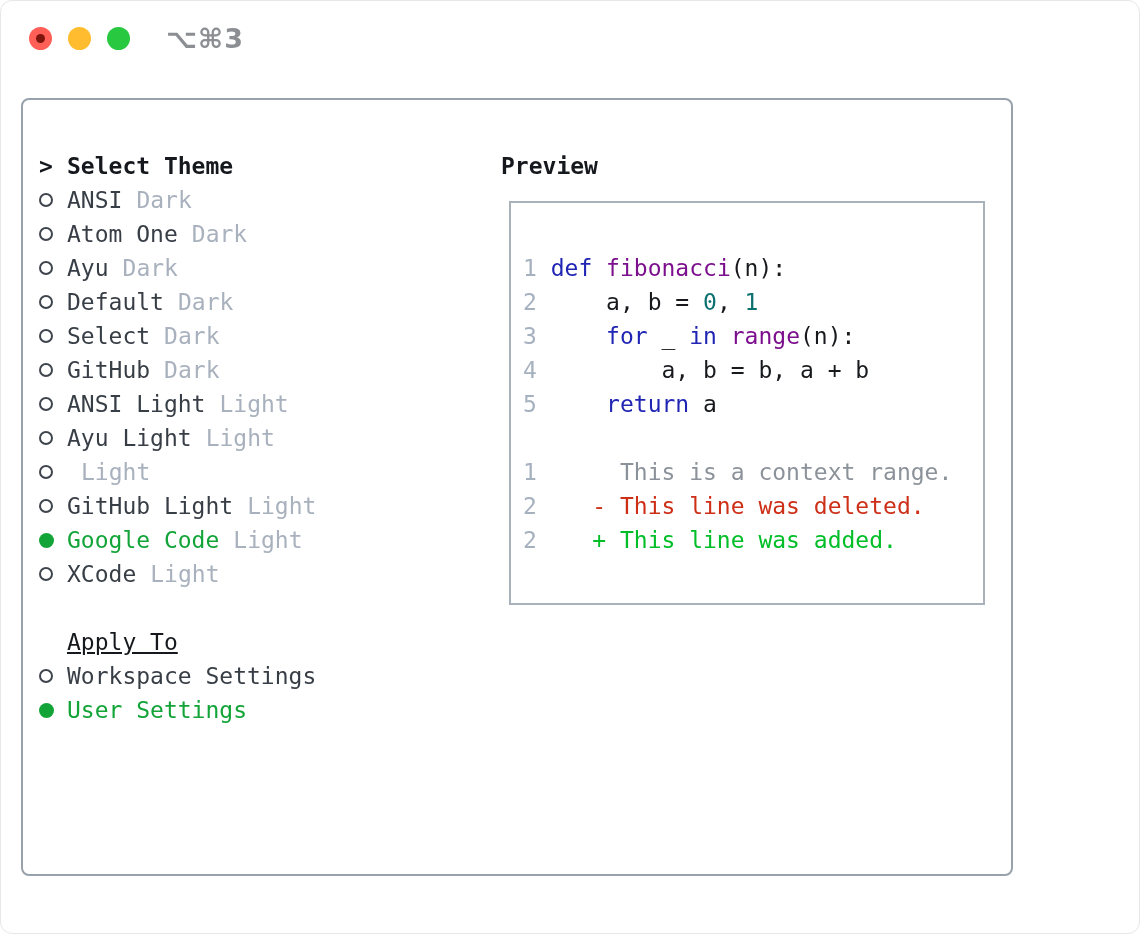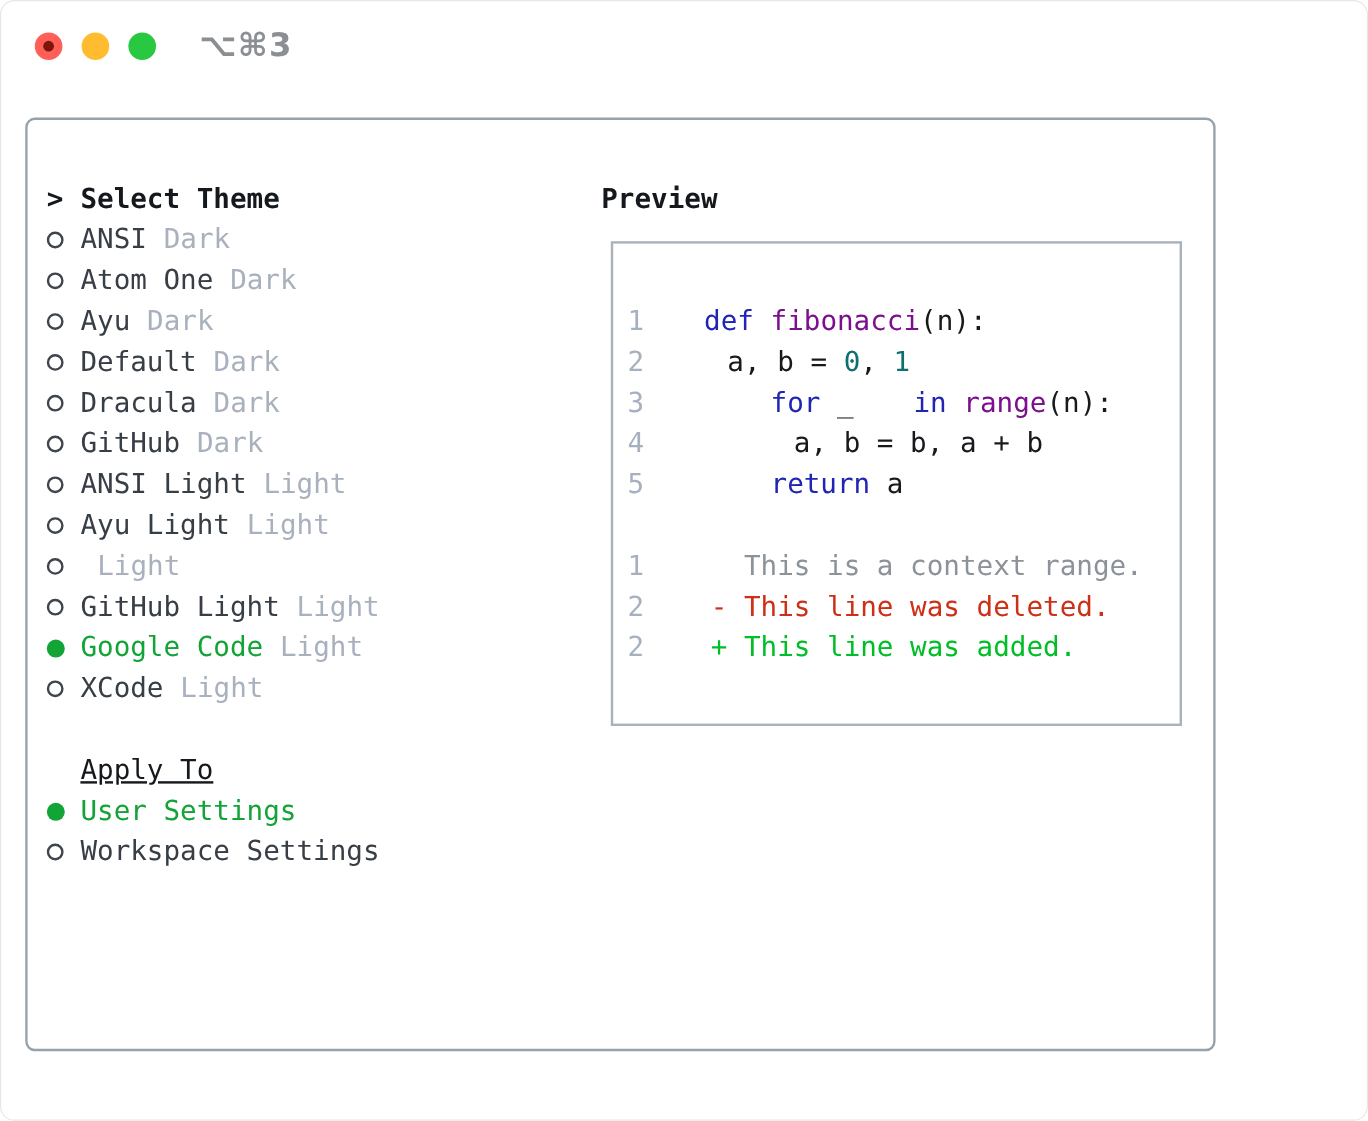--- a/index.html
+++ b/index.html
@@ -39,21 +39,21 @@
   .apply-hdr{color:var(--heading);text-decoration:underline;}
   .help{margin-top:0;width:434px;line-height:34px;color:var(--muted);}
 
   
   .preview-label{position:absolute;left:478px;top:49px;height:34px;display:flex;align-items:center;
                  font-size:23px;font-weight:bold;color:var(--heading);}
   .preview-box{position:absolute;left:486px;top:101px;width:476px;height:404px;
                border:2px solid var(--border_preview);background:#fff;}
   .preview-lines{padding:48px 0 0 12px;font-size:23px;}
   .pline{height:34px;line-height:34px;white-space:pre;}
-  .c-ln{color:var(--ln);} .c-kw{color:var(--kw);margin-left:36px;} .c-fn{color:var(--fn);}
+  .c-ln{color:var(--ln);} .c-kw{color:var(--kw);} .c-fn{color:var(--fn);}
   .c-num{color:var(--num);} .c-pl{color:var(--pl);}
   .c-ctx{color:var(--ctx);} .c-del{color:var(--del);} .c-add{color:var(--add);}
 </style>
 </head>
 <body>
 
 <div class="window">
 
   <div class="tl-btn" style="left:28px;background:var(--tl_red);">
     <span class="inner-dot" style="background:var(--tl_red_dot);"></span>
@@ -68,40 +68,40 @@
       <div class="row">
         <span class="marker prompt">&gt;</span>
         <span class="hdr">Select Theme</span>
       </div>
 
       <div id="theme-list">
           <div class="row"><span class="marker"><span class="ring"></span></span><span class="name">ANSI</span><span class="variant">Dark</span></div>
           <div class="row"><span class="marker"><span class="ring"></span></span><span class="name">Atom One</span><span class="variant">Dark</span></div>
           <div class="row"><span class="marker"><span class="ring"></span></span><span class="name">Ayu</span><span class="variant">Dark</span></div>
           <div class="row"><span class="marker"><span class="ring"></span></span><span class="name">Default</span><span class="variant">Dark</span></div>
-          <div class="row"><span class="marker"><span class="ring"></span></span><span class="name">Dracula</span><span class="variant">Dark</span></div>
+          <div class="row"><span class="marker"><span class="ring"></span></span><span class="name">Select</span><span class="variant">Dark</span></div>
           <div class="row"><span class="marker"><span class="ring"></span></span><span class="name">GitHub</span><span class="variant">Dark</span></div>
           <div class="row"><span class="marker"><span class="ring"></span></span><span class="name">ANSI Light</span><span class="variant">Light</span></div>
           <div class="row"><span class="marker"><span class="ring"></span></span><span class="name">Ayu Light</span><span class="variant">Light</span></div>
           <div class="row"><span class="marker"><span class="ring"></span></span><span class="variant">Light</span></div>
           <div class="row"><span class="marker"><span class="ring"></span></span><span class="name">GitHub Light</span><span class="variant">Light</span></div>
           <div class="row"><span class="marker"><span class="dot"></span></span><span class="name sel">Google Code</span><span class="variant">Light</span></div>
           <div class="row"><span class="marker"><span class="ring"></span></span><span class="name">XCode</span><span class="variant">Light</span></div>
         </div>
 
       <div class="spacer"></div>
 
       <div class="row">
         <span class="marker"></span>
         <span class="apply-hdr">Apply To</span>
       </div>
 
       <div id="apply-list">
+          <div class="row"><span class="marker"><span class="ring"></span></span><span class="name">Workspace Settings</span></div>
           <div class="row"><span class="marker"><span class="dot"></span></span><span class="name sel">User Settings</span></div>
-          <div class="row"><span class="marker"><span class="ring"></span></span><span class="name">Workspace Settings</span></div>
         </div>
 
       <div class="spacer"></div>
 
     </div>
 
     <div class="preview-label">Preview</div>
 
     <div class="preview-box">
       <div class="preview-lines" id="preview-lines">

